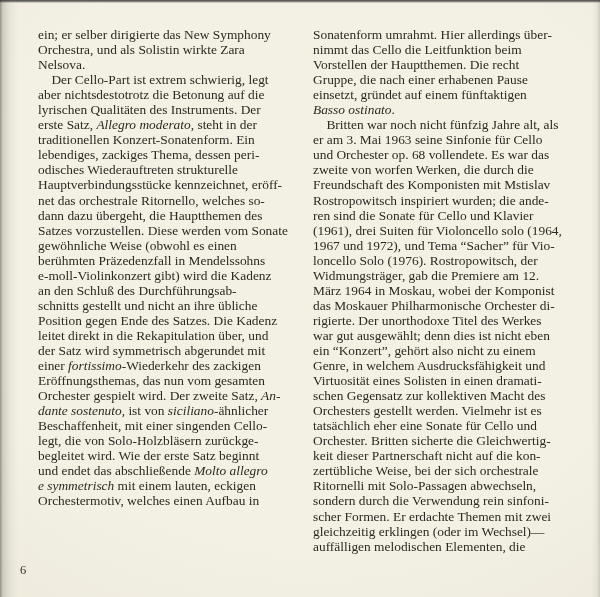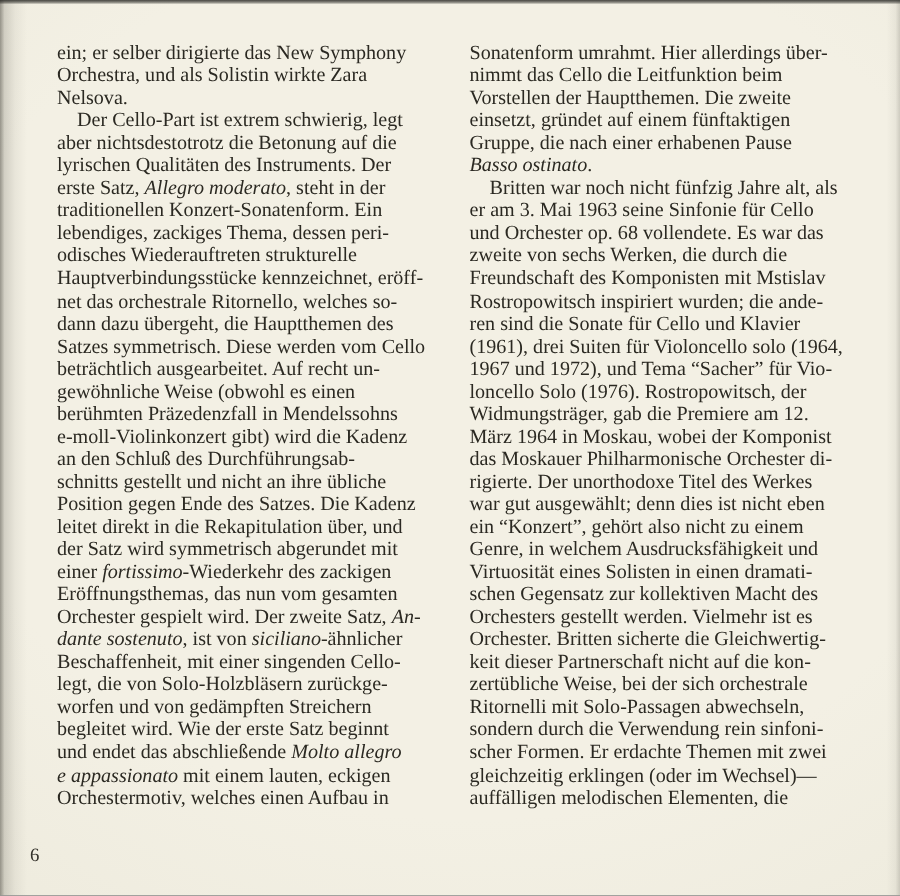--- a/index.html
+++ b/index.html
@@ -51,69 +51,68 @@
       <div class="line"><span> Der Cello-Part ist extrem schwierig, legt</span></div>
       <div class="line"><span>aber nichtsdestotrotz die Betonung auf die</span></div>
       <div class="line"><span>lyrischen Qualitäten des Instruments. Der</span></div>
       <div class="line"><span>erste Satz, </span><i>Allegro moderato</i><span>, steht in der</span></div>
       <div class="line"><span>traditionellen Konzert-Sonatenform. Ein</span></div>
       <div class="line"><span>lebendiges, zackiges Thema, dessen peri-</span></div>
       <div class="line"><span>odisches Wiederauftreten strukturelle</span></div>
       <div class="line"><span>Hauptverbindungsstücke kennzeichnet, eröff-</span></div>
       <div class="line"><span>net das orchestrale Ritornello, welches so-</span></div>
       <div class="line"><span>dann dazu übergeht, die Hauptthemen des</span></div>
-      <div class="line"><span>Satzes symmetrisch. Diese werden vom Cello</span></div>
-      <div class="line"><span>beträchtlich ausgearbeitet. Auf recht un-</span></div>
+      <div class="line"><span>Satzes vorzustellen. Diese werden vom Sonate</span></div>
       <div class="line"><span>gewöhnliche Weise (obwohl es einen</span></div>
       <div class="line"><span>berühmten Präzedenzfall in Mendelssohns</span></div>
       <div class="line"><span>e-moll-Violinkonzert gibt) wird die Kadenz</span></div>
       <div class="line"><span>an den Schluß des Durchführungsab-</span></div>
       <div class="line"><span>schnitts gestellt und nicht an ihre übliche</span></div>
       <div class="line"><span>Position gegen Ende des Satzes. Die Kadenz</span></div>
       <div class="line"><span>leitet direkt in die Rekapitulation über, und</span></div>
       <div class="line"><span>der Satz wird symmetrisch abgerundet mit</span></div>
       <div class="line"><span>einer </span><i>fortissimo</i><span>-Wiederkehr des zackigen</span></div>
       <div class="line"><span>Eröffnungsthemas, das nun vom gesamten</span></div>
       <div class="line"><span>Orchester gespielt wird. Der zweite Satz, </span><i>An-</i></div>
       <div class="line"><i>dante sostenuto</i><span>, ist von </span><i>siciliano</i><span>-ähnlicher</span></div>
       <div class="line"><span>Beschaffenheit, mit einer singenden Cello-</span></div>
       <div class="line"><span>legt, die von Solo-Holzbläsern zurückge-</span></div>
-      <div class="line"><span>worfen und von gedämpften Streichern</span></div>
       <div class="line"><span>begleitet wird. Wie der erste Satz beginnt</span></div>
       <div class="line"><span>und endet das abschließende </span><i>Molto allegro</i></div>
-      <div class="line"><i>e appassionato</i><span> mit einem lauten, eckigen</span></div>
+      <div class="line"><i>e symmetrisch</i><span> mit einem lauten, eckigen</span></div>
       <div class="line"><span>Orchestermotiv, welches einen Aufbau in</span></div>
     </div>
   <div class="column column-right">
       <div class="line"><span>Sonatenform umrahmt. Hier allerdings über-</span></div>
       <div class="line"><span>nimmt das Cello die Leitfunktion beim</span></div>
-      <div class="line"><span>Vorstellen der Hauptthemen. Die zweite</span></div>
+      <div class="line"><span>Vorstellen der Hauptthemen. Die recht</span></div>
+      <div class="line"><span>Gruppe, die nach einer erhabenen Pause</span></div>
       <div class="line"><span>einsetzt, gründet auf einem fünftaktigen</span></div>
-      <div class="line"><span>Gruppe, die nach einer erhabenen Pause</span></div>
       <div class="line"><i>Basso ostinato</i><span>.</span></div>
       <div class="line"><span> Britten war noch nicht fünfzig Jahre alt, als</span></div>
       <div class="line"><span>er am 3. Mai 1963 seine Sinfonie für Cello</span></div>
       <div class="line"><span>und Orchester op. 68 vollendete. Es war das</span></div>
-      <div class="line"><span>zweite von sechs Werken, die durch die</span></div>
+      <div class="line"><span>zweite von worfen Werken, die durch die</span></div>
       <div class="line"><span>Freundschaft des Komponisten mit Mstislav</span></div>
       <div class="line"><span>Rostropowitsch inspiriert wurden; die ande-</span></div>
       <div class="line"><span>ren sind die Sonate für Cello und Klavier</span></div>
       <div class="line"><span>(1961), drei Suiten für Violoncello solo (1964,</span></div>
       <div class="line"><span>1967 und 1972), und Tema “Sacher” für Vio-</span></div>
       <div class="line"><span>loncello Solo (1976). Rostropowitsch, der</span></div>
       <div class="line"><span>Widmungsträger, gab die Premiere am 12.</span></div>
       <div class="line"><span>März 1964 in Moskau, wobei der Komponist</span></div>
       <div class="line"><span>das Moskauer Philharmonische Orchester di-</span></div>
       <div class="line"><span>rigierte. Der unorthodoxe Titel des Werkes</span></div>
       <div class="line"><span>war gut ausgewählt; denn dies ist nicht eben</span></div>
       <div class="line"><span>ein “Konzert”, gehört also nicht zu einem</span></div>
       <div class="line"><span>Genre, in welchem Ausdrucksfähigkeit und</span></div>
       <div class="line"><span>Virtuosität eines Solisten in einen dramati-</span></div>
       <div class="line"><span>schen Gegensatz zur kollektiven Macht des</span></div>
       <div class="line"><span>Orchesters gestellt werden. Vielmehr ist es</span></div>
+      <div class="line"><span>tatsächlich eher eine Sonate für Cello und</span></div>
       <div class="line"><span>Orchester. Britten sicherte die Gleichwertig-</span></div>
       <div class="line"><span>keit dieser Partnerschaft nicht auf die kon-</span></div>
       <div class="line"><span>zertübliche Weise, bei der sich orchestrale</span></div>
       <div class="line"><span>Ritornelli mit Solo-Passagen abwechseln,</span></div>
       <div class="line"><span>sondern durch die Verwendung rein sinfoni-</span></div>
       <div class="line"><span>scher Formen. Er erdachte Themen mit zwei</span></div>
       <div class="line"><span>gleichzeitig erklingen (oder im Wechsel)—</span></div>
       <div class="line"><span>auffälligen melodischen Elementen, die</span></div>
     </div>
   <div class="page-number">6</div>

